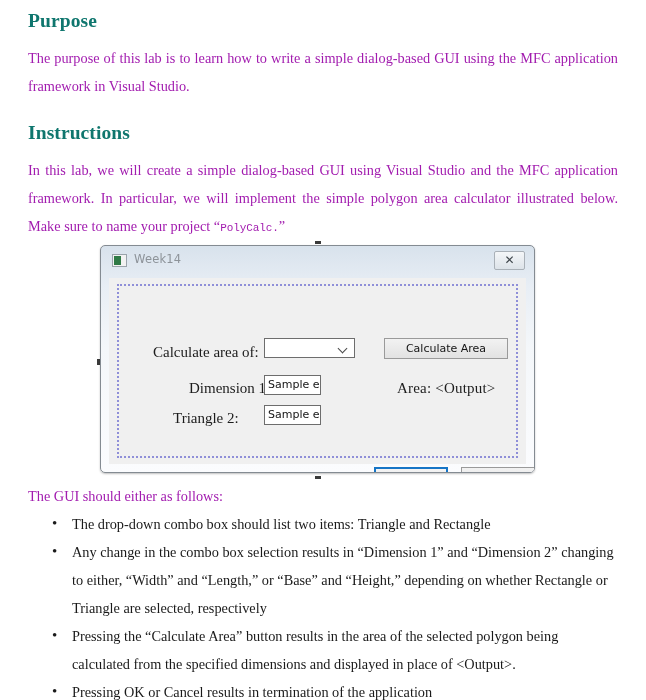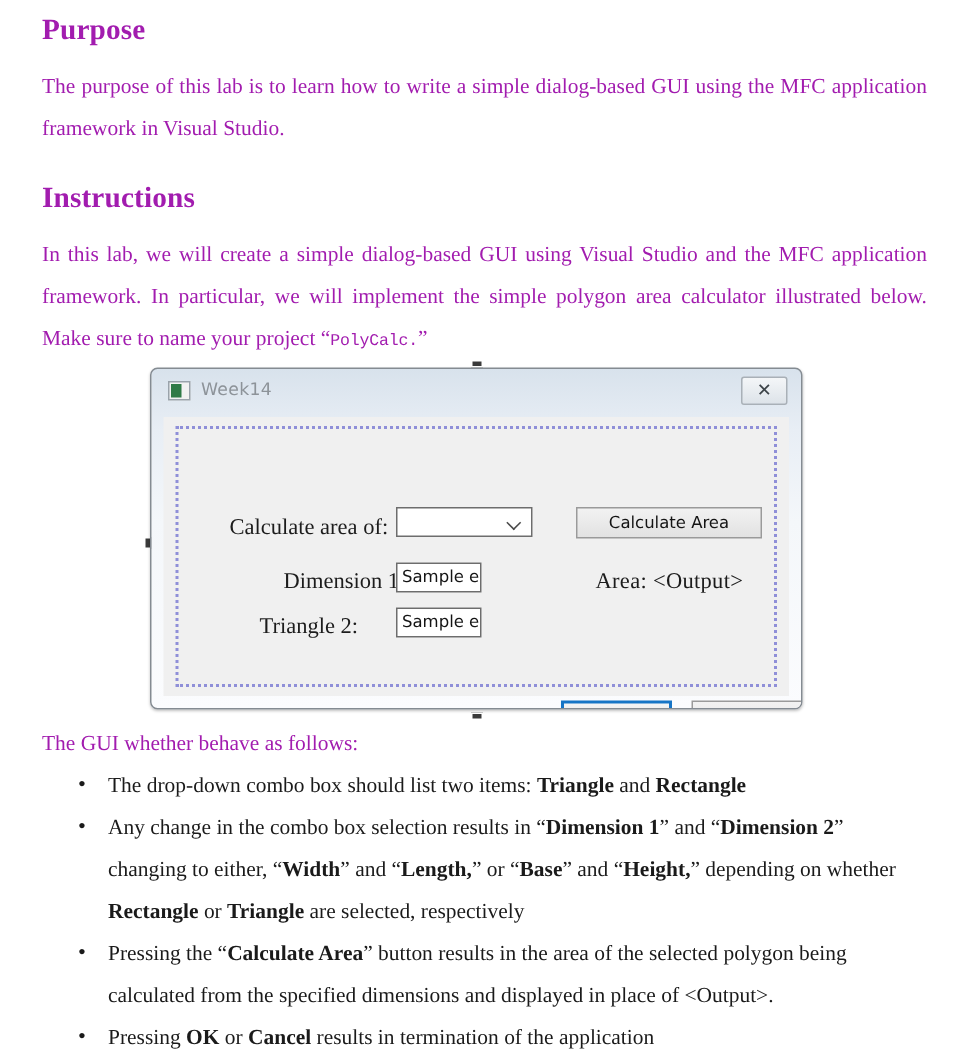--- a/index.html
+++ b/index.html
@@ -28,39 +28,39 @@
     left: 28px;
     top: 0;
     width: 590px;
   }
   h2.section-heading {
     font-family: "Liberation Serif", "DejaVu Serif", serif;
     font-weight: bold;
     font-size: 19.5px;
     margin: 0;
     letter-spacing: 0.1px;
-    color: #a21caf;
+    color: #0f766e;
   }
   #heading-purpose { margin-top: 10px; }
   #heading-instructions { margin-top: 0px; }
 
   p.para {
     font-size: 14.3px;
     line-height: 28px;
     margin: 0;
     text-align: justify;
     color: #a21caf;
   }
   p.para.nojust { text-align: left; }
   .mono {
     font-family: "Liberation Mono", "DejaVu Sans Mono", monospace;
     font-size: 11px;
     letter-spacing: -0.1px;
   }
-  b { font-weight: bold; }
+  b { font-weight: normal; }
 
   ul.behavior-list {
     list-style: none;
     margin: 0;
     padding: 0;
   }
   ul.behavior-list > li {
     position: relative;
     padding-left: 44px;
     font-size: 14.3px;
@@ -340,21 +340,21 @@
         <div class="btn btn-ok">
           <span class="btn-inner">OK</span>
         </div>
 
         <div class="btn btn-cancel">Cancel</div>
       </div>
     </div>
   </div>
 
   <div class="doc-body" style="top:482px;">
-    <p class="para nojust">The GUI whether behave as follows:</p>
+    <p class="para nojust">The GUI should either as follows:</p>
 
     <ul class="behavior-list">
       <li><span>The drop-down combo box should list two items: </span><b>Triangle</b><span> and </span><b>Rectangle</b></li>
 
       <li><span>Any change in the combo box selection results in “</span><b>Dimension 1</b><span>” and “</span><b>Dimension 2</b><span>” changing to either, “</span><b>Width</b><span>” and “</span><b>Length,</b><span>” or “</span><b>Base</b><span>” and “</span><b>Height,</b><span>” depending on whether </span><b>Rectangle</b><span> or </span><b>Triangle</b><span> are selected, respectively</span></li>
 
       <li><span>Pressing the “</span><b>Calculate Area</b><span>” button results in the area of the selected polygon being calculated from the specified dimensions and displayed in place of &lt;Output&gt;.</span></li>
 
       <li><span>Pressing </span><b>OK</b><span> or </span><b>Cancel</b><span> results in termination of the application</span></li>
     </ul>

